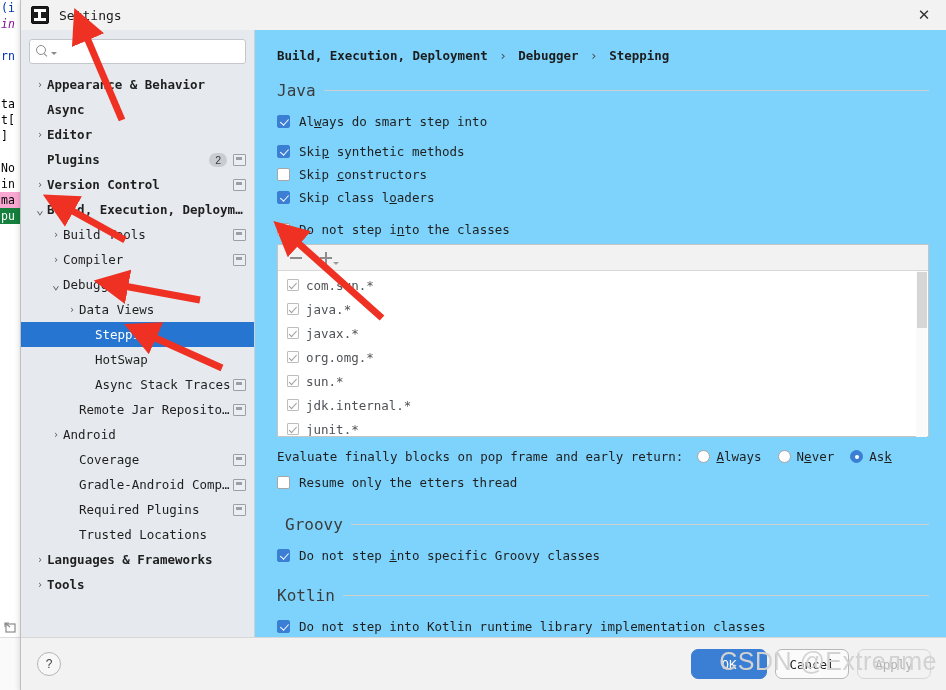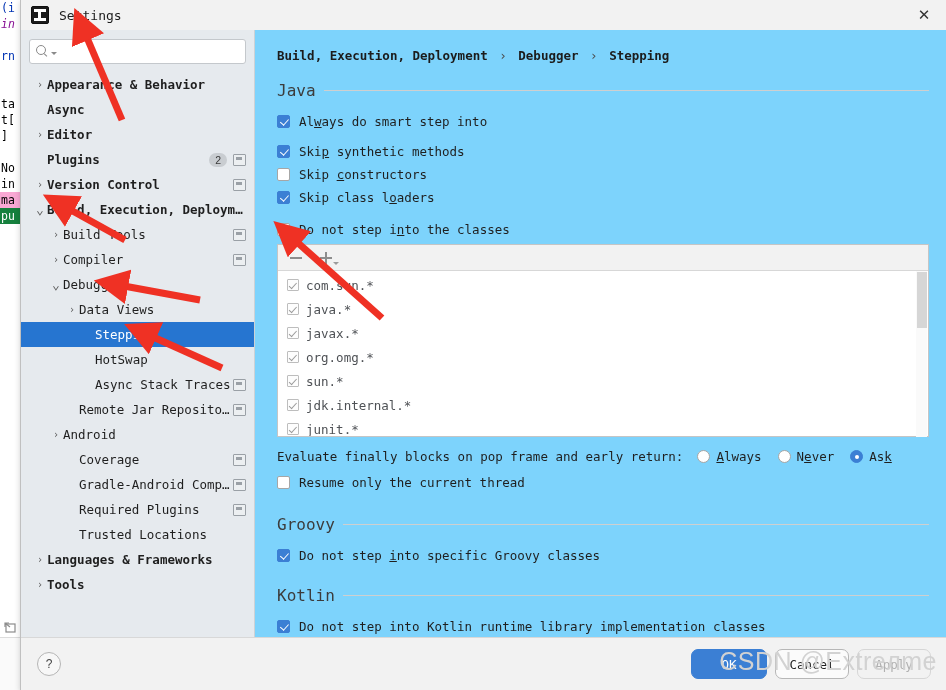--- a/index.html
+++ b/index.html
@@ -387,24 +387,24 @@
             </span>
             <span class="radio-opt">
               <span class="rb selected"></span>
               <span>As<span class="u">k</span></span>
             </span>
           </span>
       </div>
 
       <div class="cb-row" style="margin-top:7px;">
         <span class="cb"></span>
-        <span class="cb-label">Resume only the current thread</span>
-      </div>
-
-      <div class="group" style="margin-top:22px;">
+        <span class="cb-label">Resume only the etters thread</span>
+      </div>
+
+      <div class="group" style="margin-top:22px;margin-left:8px;">
         <div class="group-title">Groovy</div>
         <div class="group-line"></div>
       </div>
       <div id="groovy-checks">
           <div class="cb-row">
             <span class="cb checked"></span>
             <span class="cb-label">Do not step <span class="u">i</span>nto specific Groovy classes</span>
           </div>
         </div>
 

